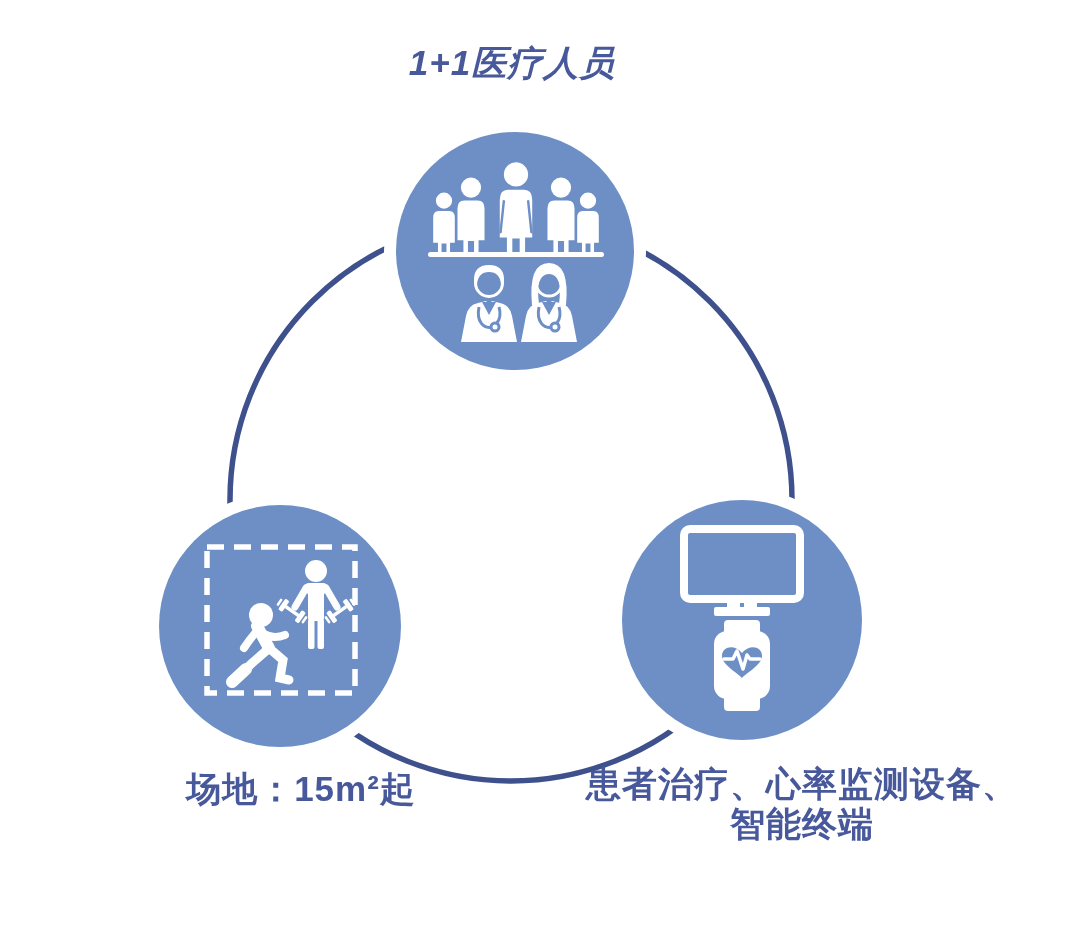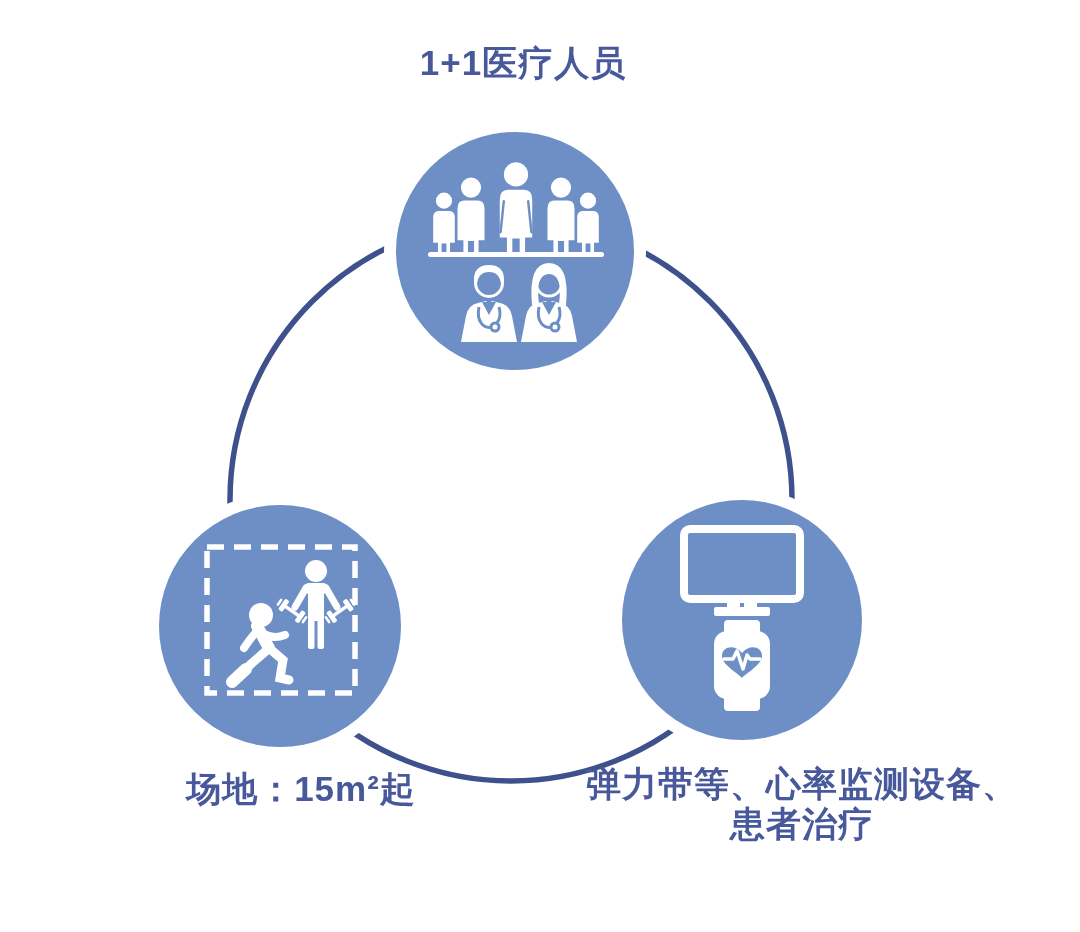--- a/index.html
+++ b/index.html
@@ -25,23 +25,24 @@
   .caption {
     position: absolute;
     color: #48599B;
     font-size: 35px;
     font-weight: 600;
     letter-spacing: 1px;
     text-align: center;
     line-height: 41px;
   }
   .caption-top {
-    left: 173px;
+    left: 162px;
     top: 42px;
     width: 700px;
+    font-style: italic;
   }
   .caption-left {
     left: 126px;
     top: 768px;
     width: 350px;
     text-align: center;
   }
   .caption-right {
     left: 582px;
     top: 764px;
@@ -170,17 +171,17 @@
 
   <div class="caption caption-top">
     <div>1+1医疗人员</div>
   </div>
 
   <div class="caption caption-left">
     <div>场地：15m²起</div>
   </div>
 
   <div class="caption caption-right">
-    <div>弹力带等、心率监测设备、</div>
-    <div>患者治疗</div>
+    <div>患者治疗、心率监测设备、</div>
+    <div>智能终端</div>
   </div>
 
 </div>
 
 </body></html>

